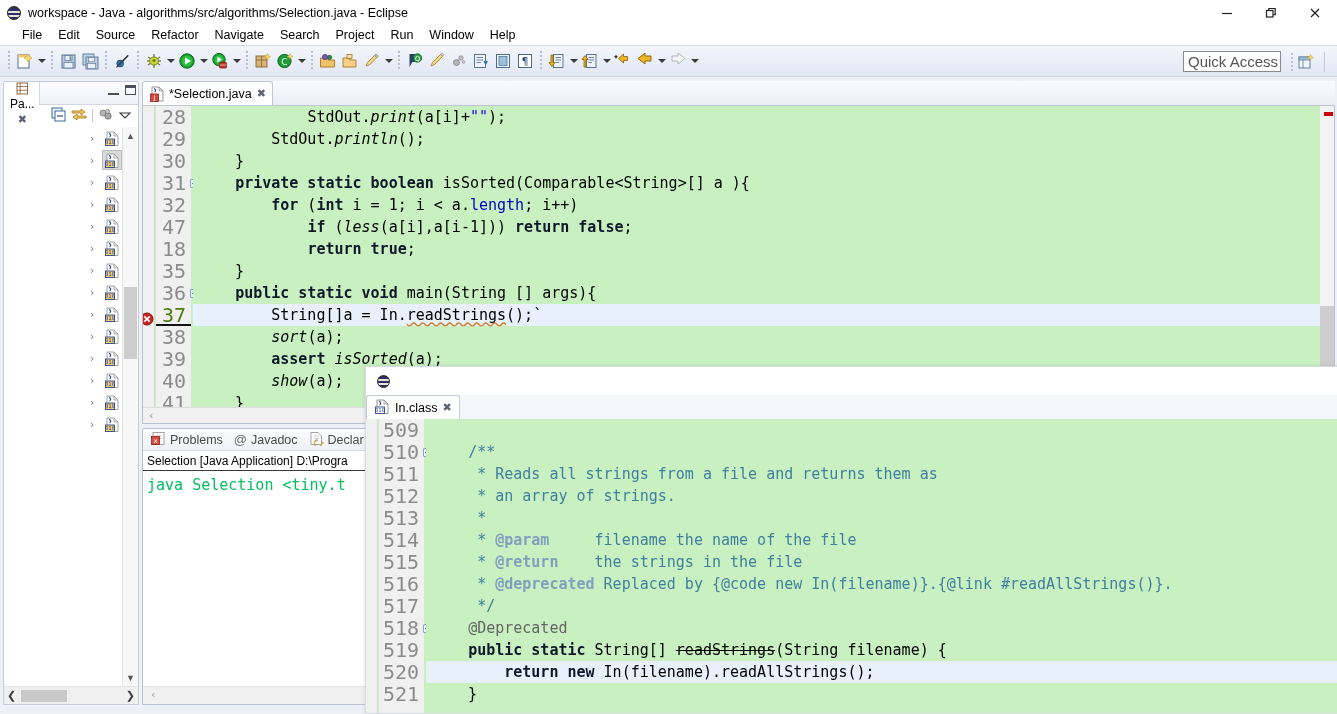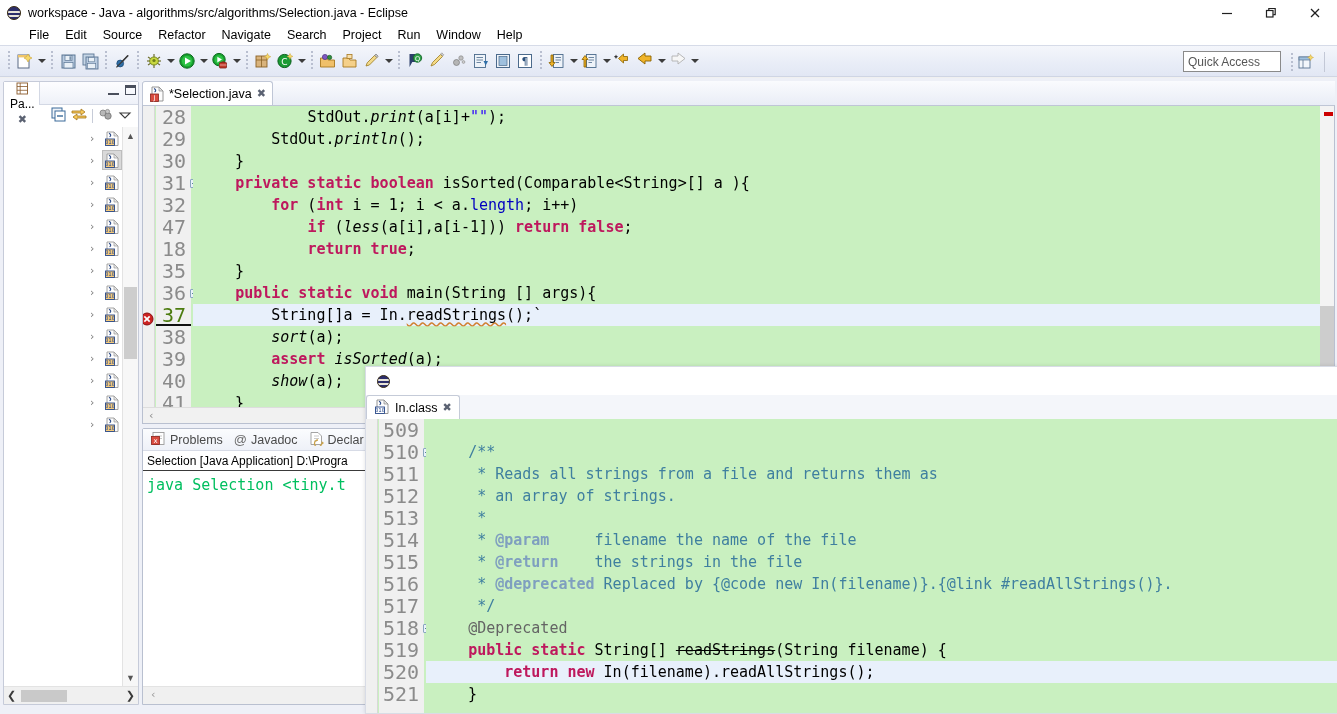--- a/index.html
+++ b/index.html
@@ -35,21 +35,21 @@
     font-size:12.5px; color:#000; white-space:nowrap;
   }
   #winbuttons { position:absolute; right:0; top:0; height:25px; display:flex; }
   #winbuttons .wb {
     width:44px; height:25px; display:flex; align-items:center; justify-content:center;
     font-size:13px; color:#222; font-family:"DejaVu Sans", sans-serif;
   }
   
   #menubar {
     height:20px; background:#ffffff; display:flex; align-items:center;
-    padding-left:21px; border-bottom:0;
+    padding-left:14px; border-bottom:0;
   }
   #menubar .mi {
     padding:1px 8px; font-size:12.5px; color:#000; white-space:nowrap;
   }
   
   #toolbar {
     height:32px;
     background:linear-gradient(to bottom,#f4f6fb 0%, #e9edf7 55%, #e2e7f4 100%);
     border-top:1px solid #d6dbe8;
     border-bottom:1px solid #cfd5e4;
@@ -66,21 +66,21 @@
   }
   .tb-arrow {
     width:11px;height:22px;display:flex;align-items:center;justify-content:center;flex:none;
     font-size:7px; color:#333;
   }
   .tb-arrow .caret { width:0;height:0;border-left:4px solid transparent;border-right:4px solid transparent;border-top:4px solid #3c3c3c; }
   #quickaccess {
     position:absolute; right:56px; top:5px;
     width:98px; height:21px; border:1px solid #8a8a8a; background:#fff;
     display:flex; align-items:center; padding-left:4px;
-    font-size:12px; color:#555;
+    font-size:15px; color:#555;
   }
   #qa-sep { position:absolute; right:44px; top:7px; width:2px;height:18px;
     background-image:repeating-linear-gradient(to bottom,#b9bfd0 0 2px, transparent 2px 4px);}
   #perspbtn { position:absolute; right:20px; top:5px; width:22px;height:22px;display:flex;align-items:center;justify-content:center;}
   #persp-div { position:absolute; right:12px; top:6px; width:1px;height:20px;background:#c3c8d6;}
 
   
   #workarea {
     position:absolute; left:0; top:78px; right:0; bottom:0;
     background:#eef0f7;
@@ -163,21 +163,21 @@
     font-family:"DejaVu Sans Mono", monospace; font-size:15px;
     background:#c9f0c0; white-space:pre;
   }
   .cl { height:22px; line-height:22px; padding-left:6px; }
   .cl.hl { background:#e8f0fb; }
   .gl { height:22px; line-height:22px; padding-right:5px; position:relative;}
   .gl .fold { position:absolute; right:-8px; top:7px; width:9px;height:9px;
     border:1px solid #8aa7c0; background:#eaf2fa; border-radius:1px;}
   .gl .fold:after{content:"";position:absolute;left:1px;top:3px;width:5px;height:1px;background:#5a7f9e;}
   .gl .errmark { position:absolute; left:-16px; top:4px; width:14px;height:14px; }
-  .kw2{ color:#be185d; font-weight:bold; }
+  .kw2{ color:#0f172a; font-weight:bold; }
   .ty { color:#000; }
   .mi2{ color:#000; font-style:italic; }
   .fld{ color:#0000c0; }
   .str{ color:#2a00ff; }
   .cm { color:#3f7f9f; }
   .cmk{ color:#7f9fbf; font-weight:bold; }
   .ann{ color:#646464; }
   .strike { text-decoration:line-through; }
   .squig { text-decoration: underline wavy #d08030; text-decoration-skip-ink:none;}
 

